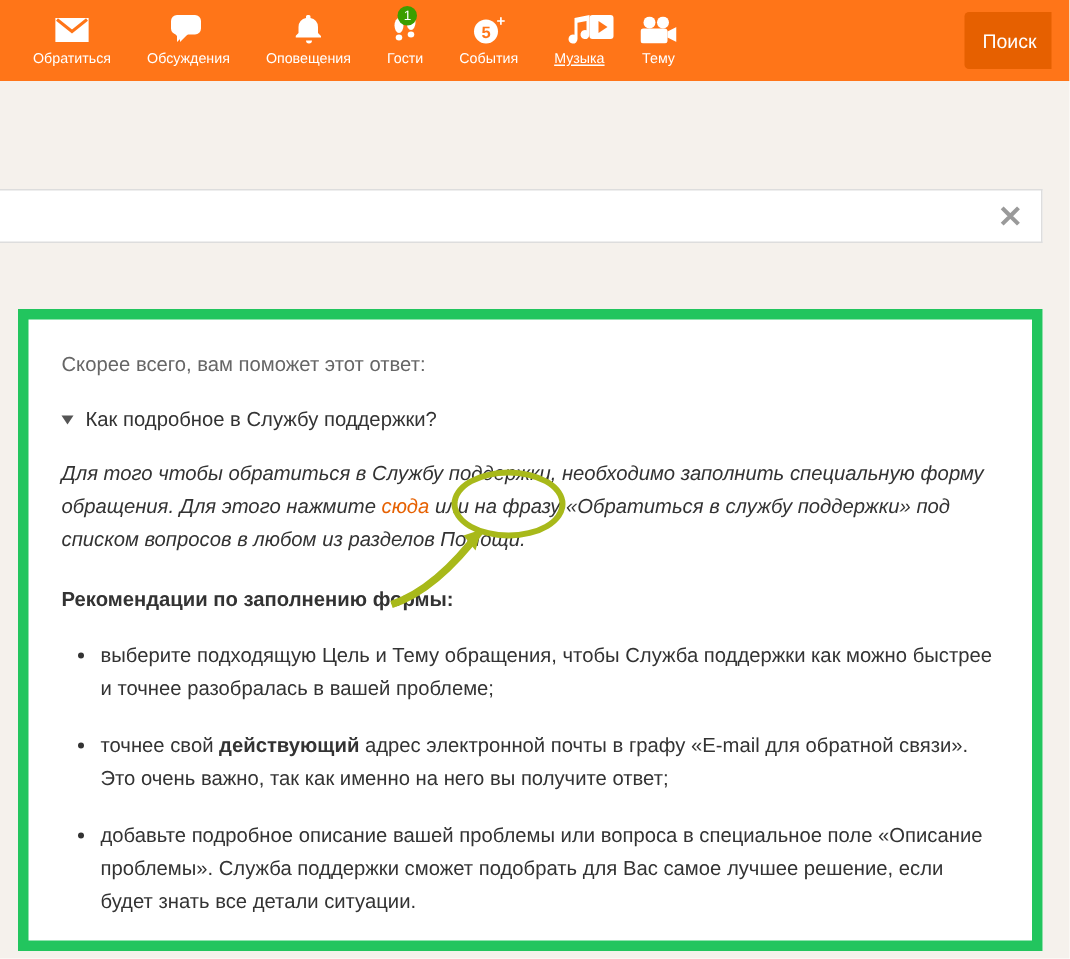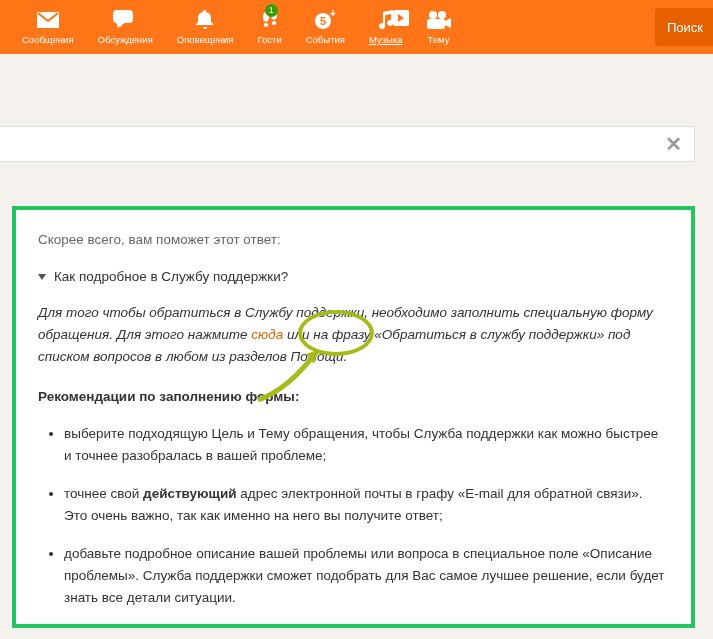--- a/index.html
+++ b/index.html
@@ -5,26 +5,26 @@
   * { box-sizing: border-box; margin: 0; padding: 0; }
   body { font-family: Arial, Helvetica, sans-serif; background: #f5f1ec; width: 713px; height: 639px; overflow: hidden; }
   .topbar { background: #ff7518; height: 54px; display: flex; align-items: center; padding: 0 10px; position: relative; }
   .nav { display: flex; gap: 0; height: 100%; align-items: center; }
   .nav-item { display: flex; flex-direction: column; align-items: center; justify-content: center; color: #fff; font-size: 9.5px; padding: 0 12px; cursor: pointer; position: relative; height: 100%; }
   .nav-item .icon-wrap { height: 22px; display: flex; align-items: center; justify-content: center; margin-bottom: 3px; }
   .nav-item svg { fill: #fff; }
   .badge { position: absolute; top: 4px; right: 16px; background: #3b9e00; color: #fff; border-radius: 8px; font-size: 9px; padding: 1px 4px; min-width: 12px; text-align: center; line-height: 11px; }
   .music-play { position: absolute; top: 10px; right: 6px; width: 16px; height: 16px; background: #fff; border-radius: 2px; display: flex; align-items: center; justify-content: center; }
   .music-play::after { content: ""; border-left: 6px solid #ff7518; border-top: 4px solid transparent; border-bottom: 4px solid transparent; margin-left: 1px; }
-  .search-btn { position: absolute; right: 0; top: 8px; background: #e66000; color: #fff; border: none; height: 38px; padding: 0 10px 0 12px; font-size: 13px; border-radius: 3px 0 0 3px; cursor: pointer; }
+  .search-btn { position: absolute; right: 12px; top: 8px; background: #e66000; color: #fff; border: none; height: 38px; padding: 0 10px 0 12px; font-size: 13px; border-radius: 3px 0 0 3px; cursor: pointer; }
   .spacer1 { height: 72px; }
   .search-bar { background: #fff; border: 1px solid #ddd; border-left: none; height: 36px; display: flex; align-items: center; justify-content: flex-end; padding: 0 12px; margin-right: 18px; }
   .close-x { color: #9a9a9a; font-size: 20px; cursor: pointer; font-weight: bold; }
   .spacer2 { height: 44px; }
-  .panel { background: #fff; margin: 0 18px 0 12px; border: 4px solid #22c55e; padding: 22px 22px 0 22px; position: relative; }
+  .panel { background: #fff; margin: 0 18px 0 12px; border: 7px solid #22c55e; padding: 22px 22px 0 22px; position: relative; }
   .hint { color: #666; font-size: 13.5px; margin-bottom: 22px; }
   .qrow { display: flex; align-items: center; margin-bottom: 18px; }
   .qrow .tri { border-top: 6px solid #555; border-left: 4px solid transparent; border-right: 4px solid transparent; margin-right: 8px; }
   .qrow .qtext { color: #333; font-size: 13.5px; }
   .body-text { color: #333; font-size: 13.5px; line-height: 1.62; }
   .p1 { margin-bottom: 18px; position: relative; font-style: italic; }
   .link-here { color: #e66102; cursor: pointer; position: relative; z-index: 2; }
   .circle-hl { position: absolute; width: 76px; height: 46px; border: 4px solid #a8b91a; border-radius: 50%; left: 260px; top: 8px; z-index: 1; pointer-events: none; }
   .arrow-svg { position: absolute; left: 210px; top: 38px; z-index: 1; pointer-events: none; }
   .rec-title { font-weight: bold; margin-bottom: 16px; }
@@ -38,21 +38,21 @@
 <div class="topbar">
   <div class="nav">
     <div class="nav-item">
       <div class="icon-wrap">
           <svg width="22" height="16" viewBox="0 0 22 16">
             <path d="M0 0h22v16H0z M0 0l11 9L22 0" fill="none" stroke="#fff" stroke-width="2"></path>
             <rect width="22" height="16" fill="#fff"></rect>
             <path d="M1 1l10 8L21 1" fill="none" stroke="#ff7518" stroke-width="2"></path>
           </svg>
         </div>
-      <span>Сообщения</span>
+      <span>Обратиться</span>
     </div>
     <div class="nav-item">
       <div class="icon-wrap">
           <svg width="24" height="20" viewBox="0 0 24 20">
             <path d="M4 0h12a4 4 0 014 4v5a4 4 0 01-4 4h-5l-5 5v-5H4a4 4 0 01-4-4V4a4 4 0 014-4z" fill="#fff"></path>
             <circle cx="14" cy="3" r="3" fill="#fff" stroke="#ff7518" stroke-width="0"></circle>
             <path d="M8 2a6 6 0 016 6 6 6 0 01-6 6l-4 4v-4a6 6 0 01-2-6 6 6 0 016-6z" fill="#fff"></path>
           </svg>
         </div>
       <span>Обсуждения</span>

